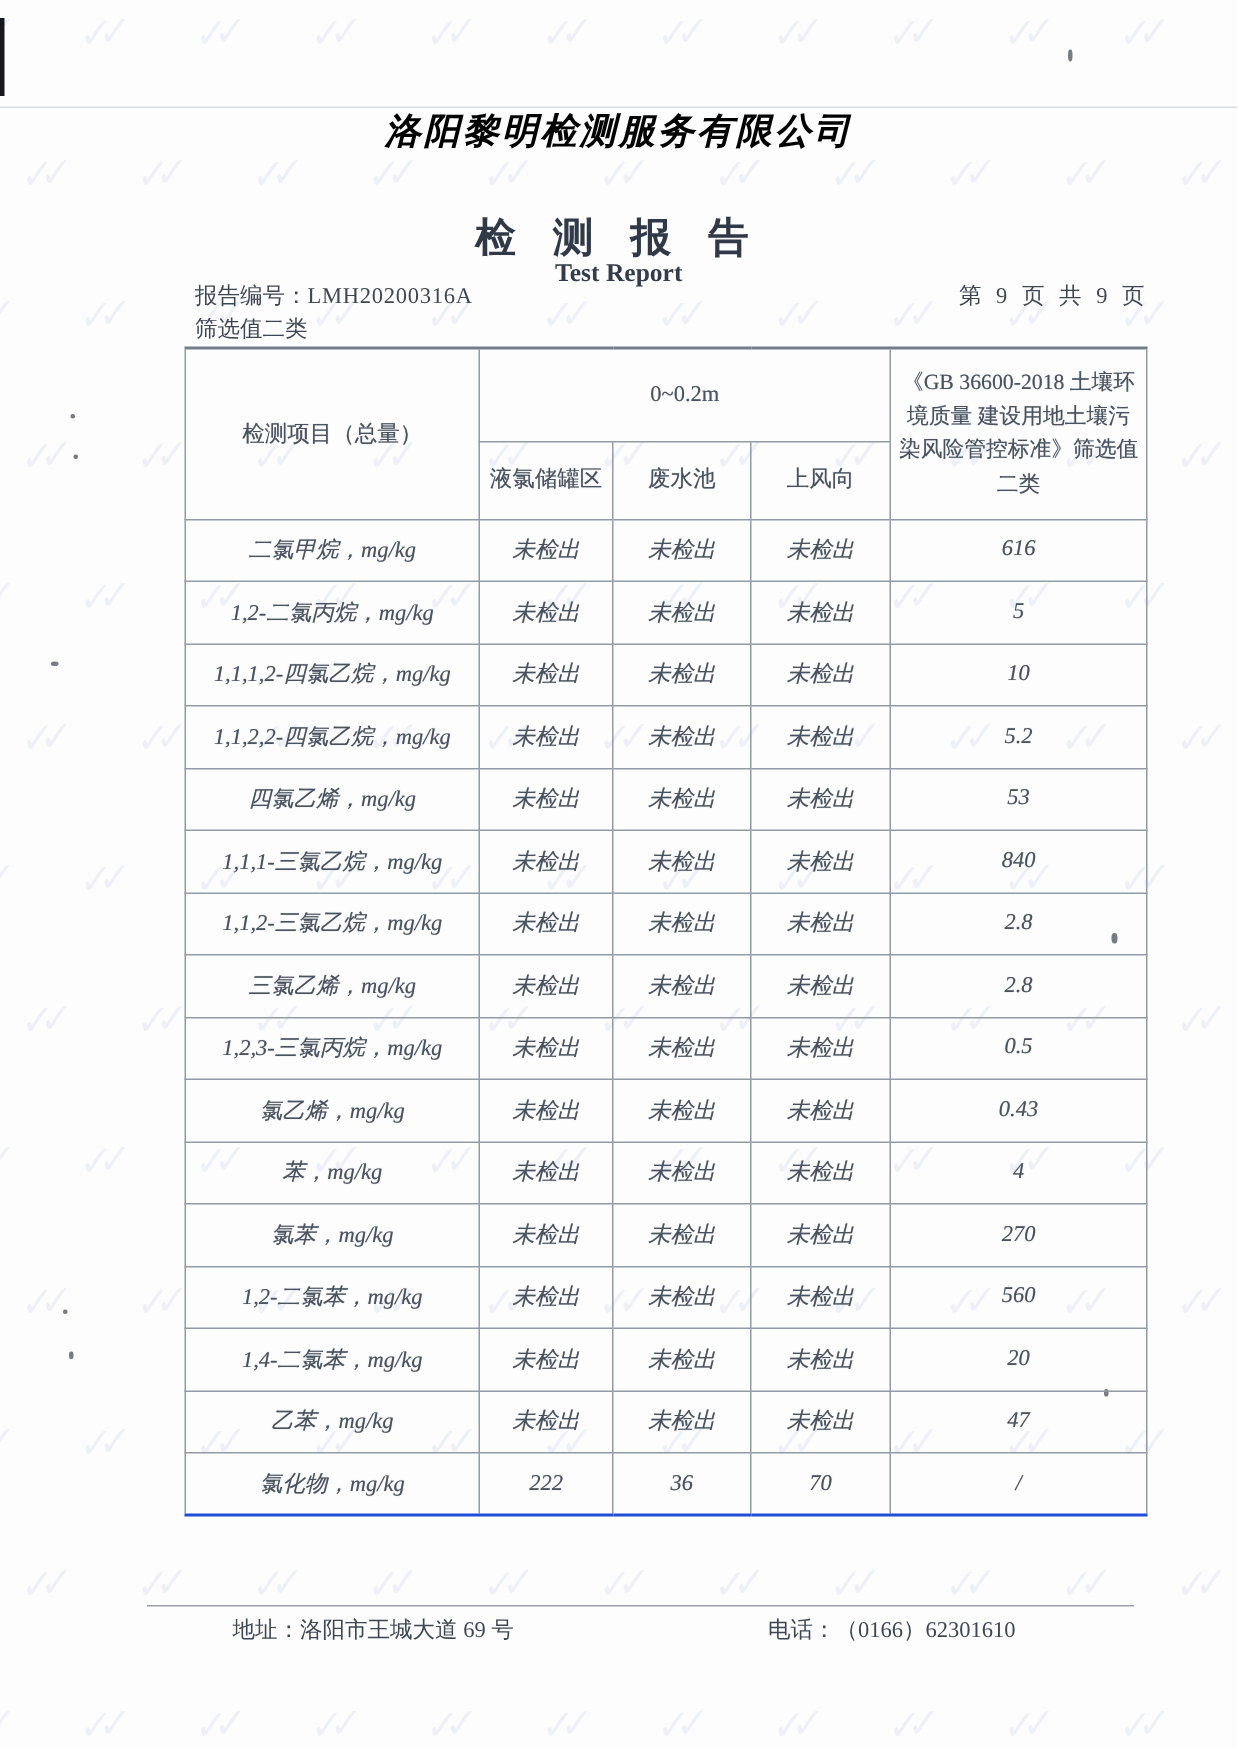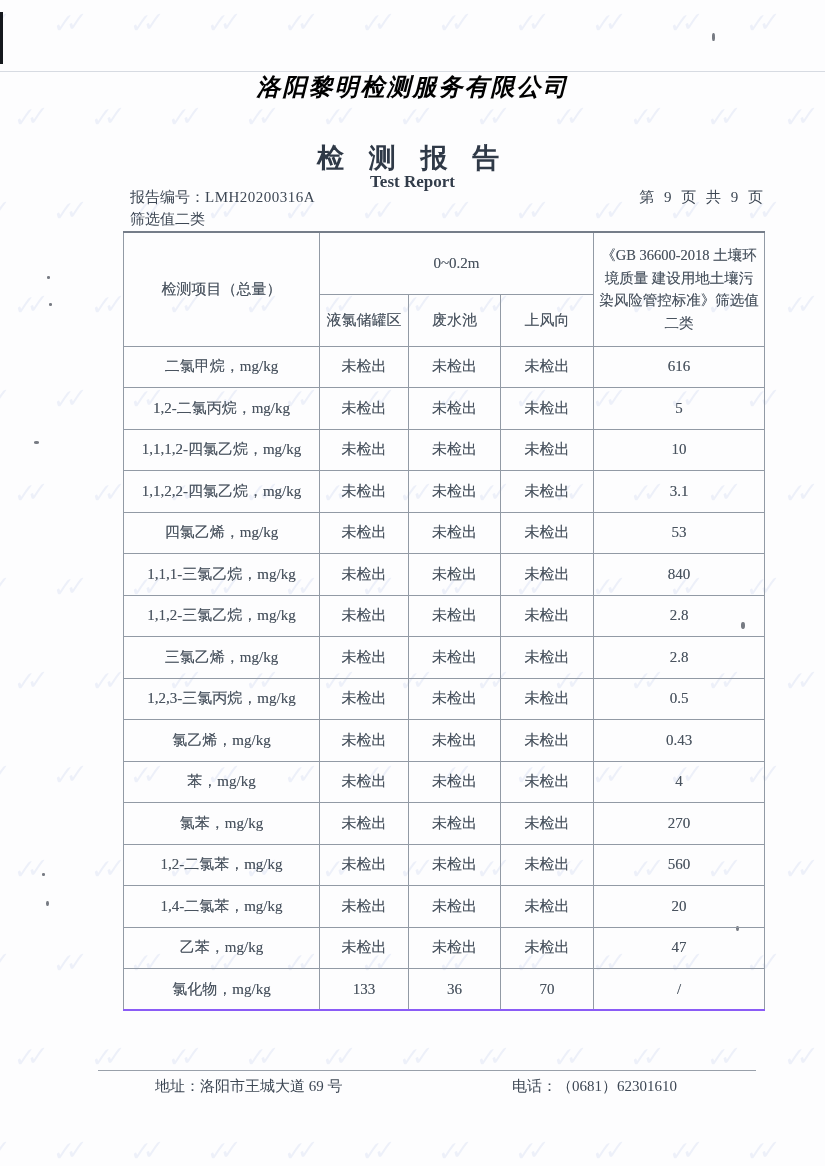--- a/index.html
+++ b/index.html
@@ -48,24 +48,24 @@
     font-size: 15px; color: #49535f;
   }
   #results-table th, #results-table td {
     border: 1px solid #929aa5;
     text-align: center; vertical-align: middle;
     font-weight: normal;
     padding: 2px 4px;
     text-shadow: 0 0 0.6px rgba(73, 83, 95, 0.55);
   }
   #results-table thead tr:first-child th { border-top: 2px solid #757d89; }
-  #results-table tbody tr:last-child td { border-bottom: 2px solid #8b5cf6; }
+  #results-table tbody tr:last-child td { border-bottom: 2px solid #1d4ed8; }
   .hrow1 { height: 62px; }
   .hrow2 { height: 52px; }
-  #results-table tbody tr { height: 41.5px; }
+  #results-table tbody tr { height: 41.5px; font-style: italic; }
   th.standard-col { font-size: 14.5px; line-height: 1.55; padding: 4px 9px; margin-left: 24px; }
   th.sub-col { line-height: 1.4; }
   
   #footer-rule { position: absolute; left: 98px; top: 1070px; width: 658px; height: 1px; background: #99a0aa; }
   .footer-text { position: absolute; top: 1077px; font-size: 15px; color: #3d4754; }
   #footer-address { left: 155px; }
   #footer-phone { left: 512px; }
 </style>
 </head>
 <body>
@@ -289,21 +289,21 @@
           <td>未检出</td>
           <td>未检出</td>
           <td>未检出</td>
           <td>10</td>
         </tr>
         <tr>
           <td>1,1,2,2-四氯乙烷，mg/kg</td>
           <td>未检出</td>
           <td>未检出</td>
           <td>未检出</td>
-          <td>3.1</td>
+          <td>5.2</td>
         </tr>
         <tr>
           <td>四氯乙烯，mg/kg</td>
           <td>未检出</td>
           <td>未检出</td>
           <td>未检出</td>
           <td>53</td>
         </tr>
         <tr>
           <td>1,1,1-三氯乙烷，mg/kg</td>
@@ -370,29 +370,29 @@
         </tr>
         <tr>
           <td>乙苯，mg/kg</td>
           <td>未检出</td>
           <td>未检出</td>
           <td>未检出</td>
           <td>47</td>
         </tr>
         <tr>
           <td>氯化物，mg/kg</td>
-          <td>133</td>
+          <td>222</td>
           <td>36</td>
           <td>70</td>
           <td>/</td>
         </tr>
       </tbody>
   </table>
 
   <div id="footer-rule"></div>
   <div id="footer-address" class="footer-text">
     <span>地址：</span><span>洛阳市王城大道 69 号</span>
   </div>
   <div id="footer-phone" class="footer-text">
-    <span>电话：</span><span>（0681）62301610</span>
+    <span>电话：</span><span>（0166）62301610</span>
   </div>
 
 </div>
 
 </body></html>

